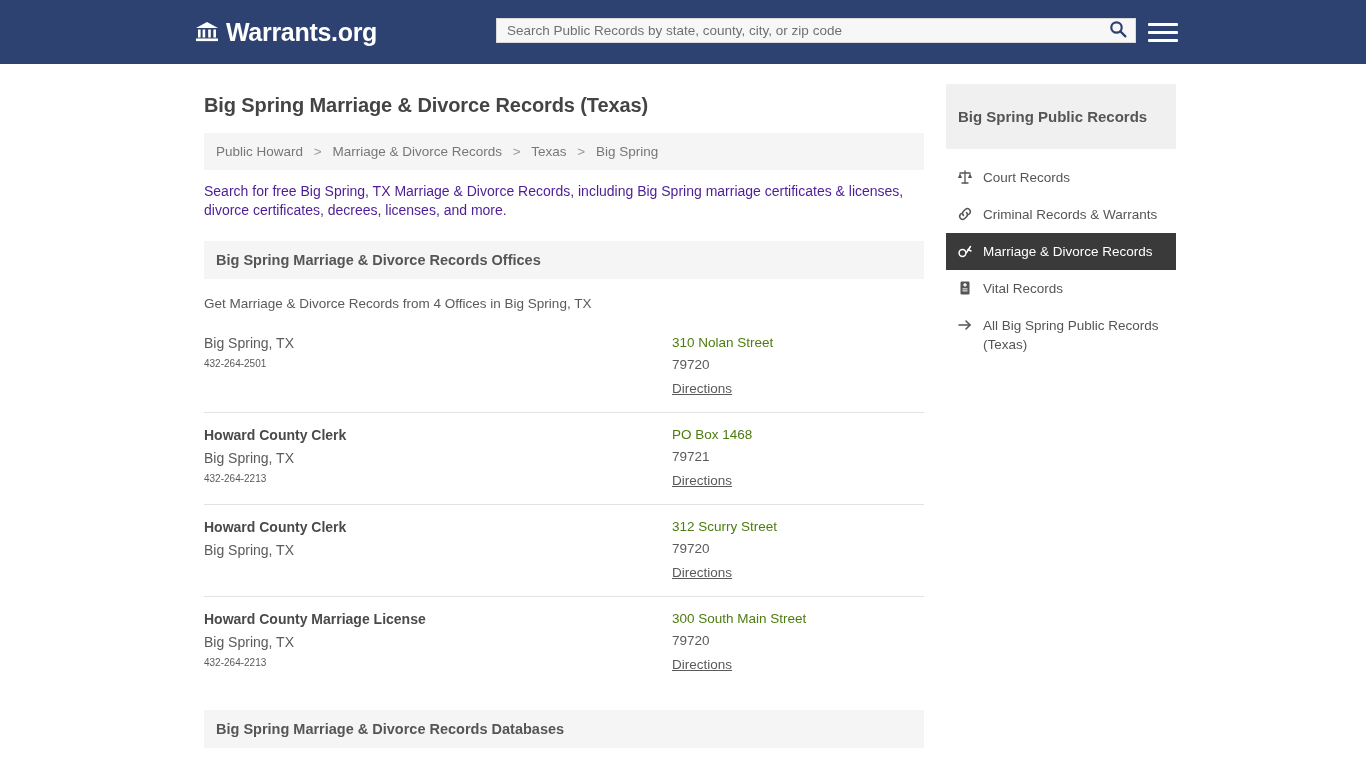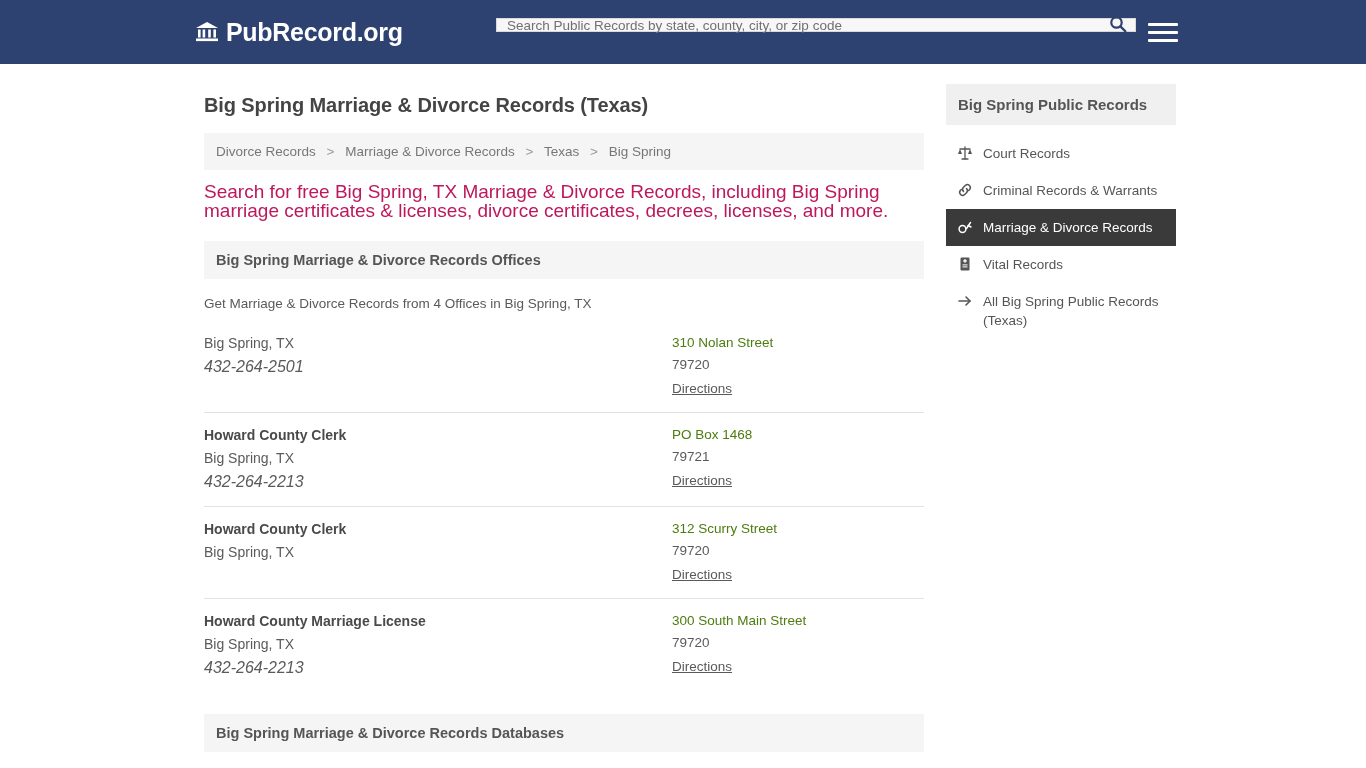--- a/index.html
+++ b/index.html
@@ -41,21 +41,21 @@
     font-size: 25px;
     font-weight: bold;
     letter-spacing: -0.3px;
     color: #ffffff;
   }
   .search-wrap {
     position: absolute;
     left: 496px;
     top: 18px;
     width: 640px;
-    height: 14px;
+    height: 25px;
     background: #f7f7f7;
     border: 1px solid #d9d9d9;
     display: flex;
     align-items: center;
   }
   .search-input {
     flex: 1;
     height: 26px;
     border: none;
     outline: none;
@@ -133,22 +133,22 @@
     margin-left: 8px;
     width: 720px;
   }
   .breadcrumb a {
     color: #777777;
     text-decoration: none;
   }
   .breadcrumb .sep { margin: 0 7px; color: #999999; }
 
   .intro {
-    font-size: 19px;
-    color: #be185d;
+    font-size: 14px;
+    color: #4c1d95;
     line-height: 19px;
     margin: 12px 8px 0 8px;
     width: 720px;
   }
 
   
   .section-head {
     background: #f5f5f5;
     padding: 11px 12px;
     margin: 21px 0 0 8px;
@@ -179,23 +179,22 @@
     font-weight: bold;
     color: #4a4a4a;
     margin-bottom: 7px;
   }
   .office-city {
     font-size: 14px;
     color: #5a5a5a;
     margin-bottom: 7px;
   }
   .office-phone {
-    font-size: 16px;
-    color: #5a5a5a;
-    font-style: italic;
+    font-size: 10px;
+    color: #5a5a5a;
   }
   .office-addr {
     font-size: 13.5px;
     color: #4d7c0f;
     margin-bottom: 7px;
   }
   .office-zip {
     font-size: 13.5px;
     color: #5a5a5a;
     margin-bottom: 7px;
@@ -220,21 +219,21 @@
     font-size: 13.5px;
     color: #5a5a5a;
     margin: 17px 8px 0 8px;
     width: 720px;
     line-height: 19px;
   }
 
   
   .side-head {
     background: #f0f0f0;
-    padding: 12px 12px;
+    padding: 24px 12px;
     font-size: 15px;
     font-weight: bold;
     color: #555555;
     width: 230px;
   }
   .side-list { margin-top: 10px; }
   .side-item {
     display: flex;
     align-items: flex-start;
     padding: 9px 10px;
@@ -270,21 +269,21 @@
     <span class="brand-icon">
       <svg width="22" height="20" viewBox="0 0 22 20" fill="#ffffff">
         <polygon points="11,0 22,6 0,6"></polygon>
         <rect x="2" y="7.5" width="2.6" height="8"></rect>
         <rect x="6.6" y="7.5" width="2.6" height="8"></rect>
         <rect x="12.2" y="7.5" width="2.6" height="8"></rect>
         <rect x="17.4" y="7.5" width="2.6" height="8"></rect>
         <rect x="0" y="16.5" width="22" height="2.6"></rect>
       </svg>
     </span>
-    <span class="brand-text">PubRecord.org</span>
+    <span class="brand-text">Warrants.org</span>
   </a>
 
   <div class="search-wrap">
     <input class="search-input" type="text" placeholder="Search Public Records by state, county, city, or zip code" style="">
     <button class="search-btn">
       <span>
         <svg width="18" height="18" viewBox="0 0 18 18" fill="none" stroke="#2e4272" stroke-width="2.2">
           <circle cx="7.5" cy="7.5" r="5.2"></circle>
           <line x1="11.4" y1="11.4" x2="16.4" y2="16.4" stroke-linecap="round"></line>
         </svg>
@@ -300,21 +299,21 @@
 </div>
 
 <div class="page">
   <div class="content">
 
     <div class="main-col">
 
       <h1 class="page-title">Big Spring Marriage &amp; Divorce Records (Texas)</h1>
 
       <div class="breadcrumb">
-        <a href="#">Divorce Records</a>
+        <a href="#">Public Howard</a>
         <span class="sep">&gt;</span>
         <a href="#">Marriage &amp; Divorce Records</a>
         <span class="sep">&gt;</span>
         <a href="#">Texas</a>
         <span class="sep">&gt;</span>
         <a href="#">Big Spring</a>
       </div>
 
       <p class="intro">Search for free Big Spring, TX Marriage &amp; Divorce Records, including Big Spring marriage certificates &amp; licenses, divorce certificates, decrees, licenses, and more.</p>
 

